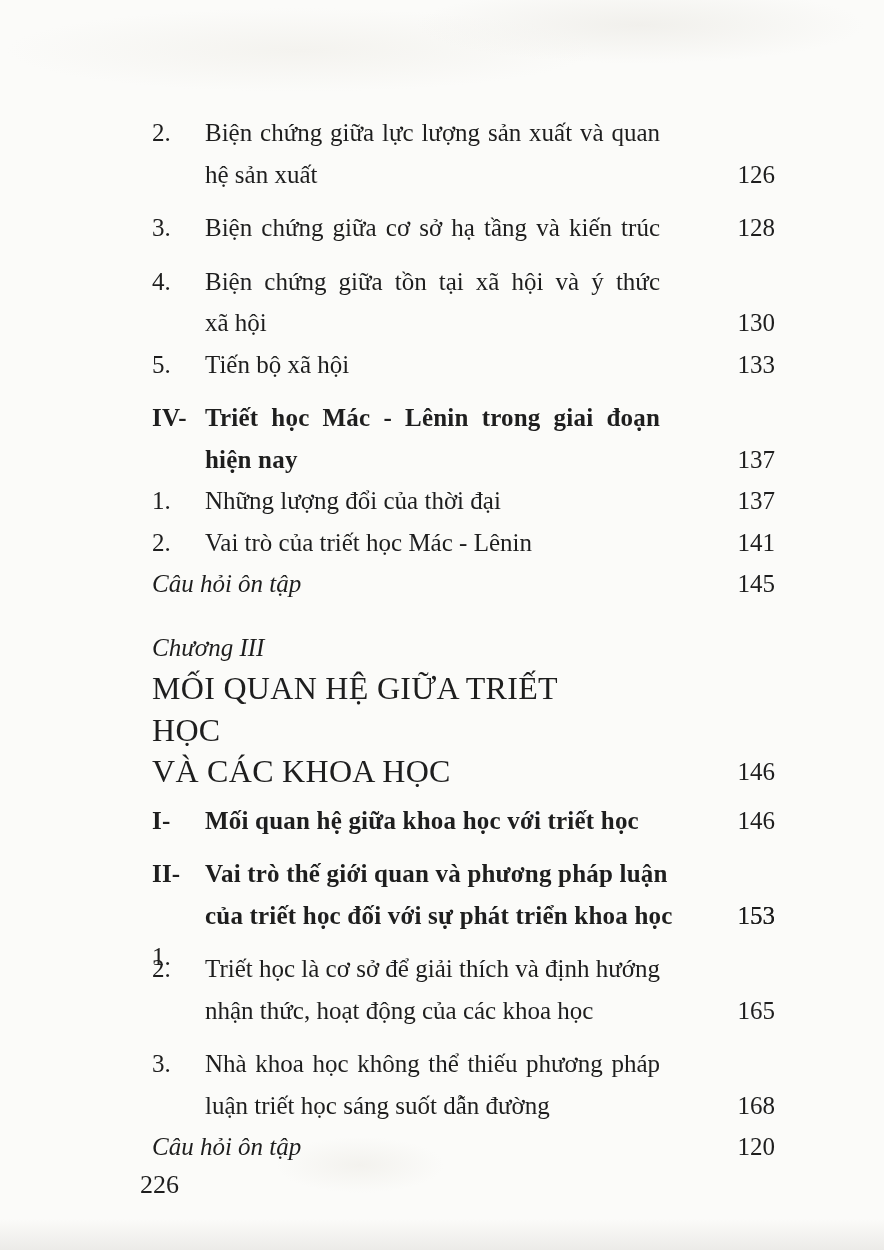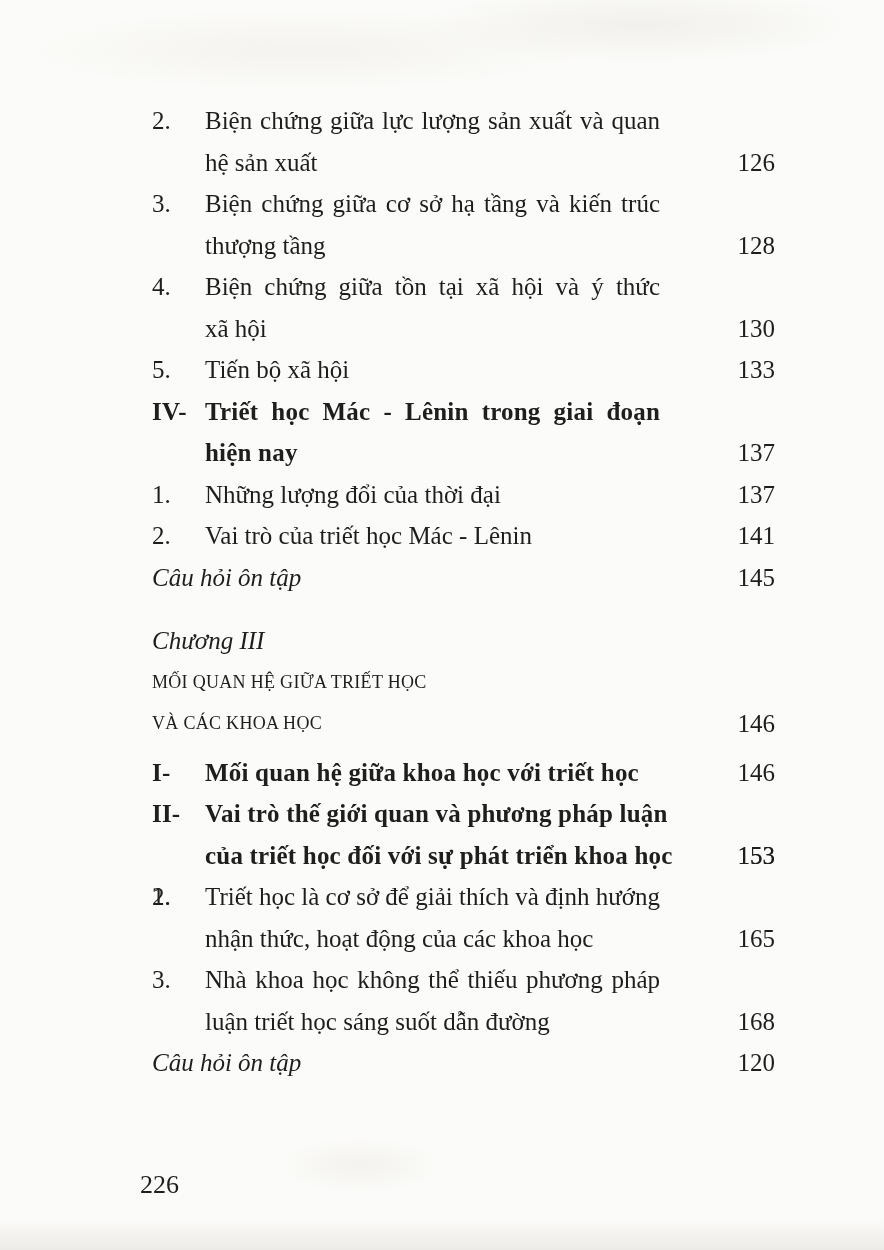--- a/index.html
+++ b/index.html
@@ -28,51 +28,50 @@
   .entry { position:relative; padding-left:53px; }
   .entry.noindent { padding-left:0; }
   .entry .num { position:absolute; left:0; top:0; white-space:nowrap; }
   .entry .line {
     display:block;
     width:455px;
     white-space:nowrap;
     overflow:visible;
   }
   .entry.noindent .line { width:508px; }
-  .entry .line.j { text-align:justify; text-align-last:justify; }
+  .entry .line.j { text-align:justify; text-align-last:justify;margin-top:12px; }
   .entry .pg {
     position:absolute; right:0; bottom:0;
     font-weight:normal; font-style:normal;
   }
   .entry.bold .num, .entry.bold .line { font-weight:bold; letter-spacing:0.2px; }
   .entry.italic .line { font-style:italic; }
   .chapter { position:relative; margin-top:22px; margin-bottom:7px; }
   .ch-lines { width:410px; text-align:left; }
   .kicker { font-style:italic; }
-  .ch-title { font-size:18px; letter-spacing:0.3px; }
+  .ch-title { font-size:32px; letter-spacing:0.3px; }
   .chapter .pg { position:absolute; right:0; bottom:0; }
   .folio { position:absolute; left:140px; top:1164px; font-size:26px; }
 </style>
 </head>
 <body>
 
 <div class="page">
   <main class="toc">
 
     <div class="entry">
       <span class="num">2.</span>
       <span class="line j">Biện chứng giữa lực lượng sản xuất và quan</span>
       <span class="line">hệ sản xuất</span>
       <span class="pg">126</span>
     </div>
 
     <div class="entry">
       <span class="num">3.</span>
       <span class="line j">Biện chứng giữa cơ sở hạ tầng và kiến trúc</span>
-      <span class="line">thượng tầng</span>
       <span class="pg">128</span>
     </div>
 
     <div class="entry">
       <span class="num">4.</span>
       <span class="line j">Biện chứng giữa tồn tại xã hội và ý thức</span>
       <span class="line">xã hội</span>
       <span class="pg">130</span>
     </div>
 

